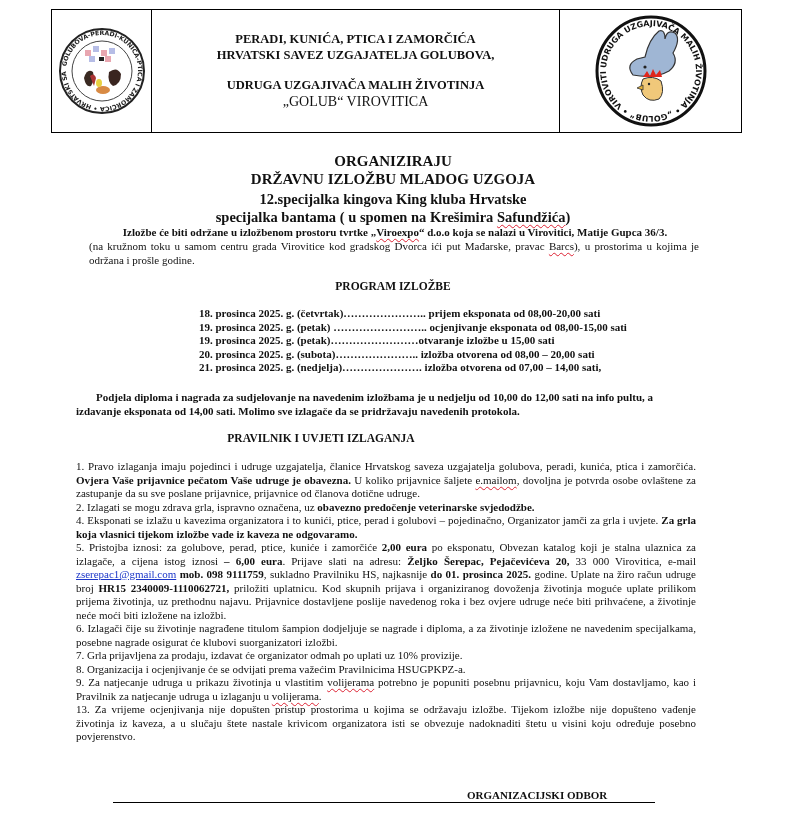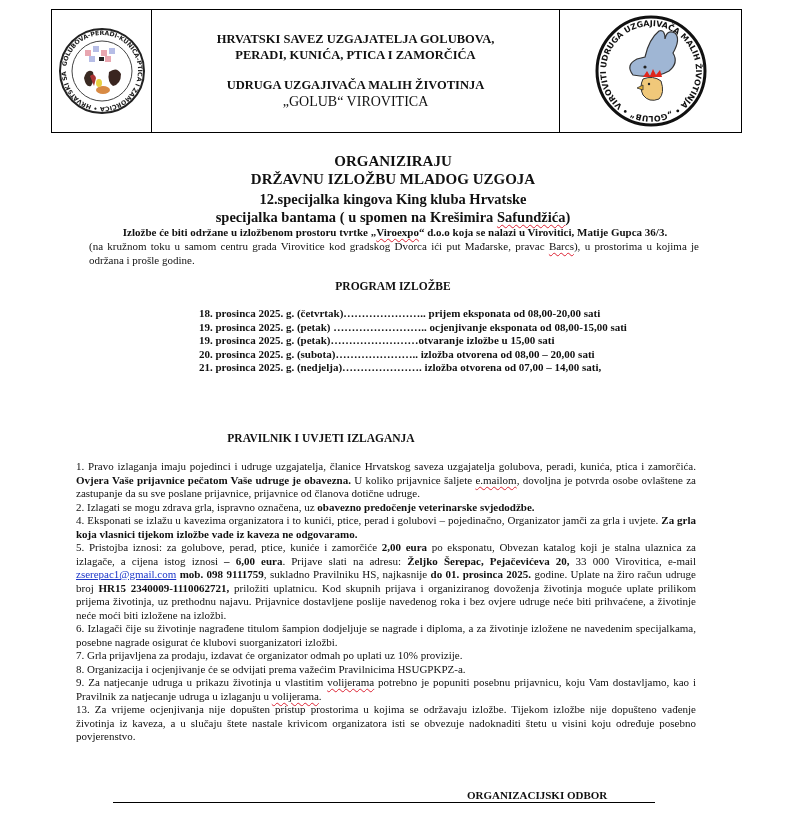--- a/index.html
+++ b/index.html
@@ -64,22 +64,22 @@
       <rect x="48" y="30" width="6" height="6" fill="#e8a6b0"></rect>
       <rect x="42" y="31" width="5" height="4" fill="#222"></rect>
       <path d="M27,52 q3,-10 9,-6 q2,8 -2,14 q-5,2 -7,-8z" fill="#3a2a22"></path>
       <path d="M33,50 q4,-4 6,2 l-2,8z" fill="#a33"></path>
       <path d="M52,46 q8,-6 12,2 q0,10 -8,12 q-6,-4 -4,-14z" fill="#3a2520"></path>
       <ellipse cx="46" cy="64" rx="7" ry="4" fill="#d88a44"></ellipse>
       <ellipse cx="42" cy="57" rx="3" ry="4" fill="#e8d040"></ellipse>
     </svg>
   </div>
   <div class="cell c2">
+    <div class="t1">PERADI, KUNIĆA, PTICA I ZAMORČIĆA</div>
     <div class="t1">HRVATSKI SAVEZ UZGAJATELJA GOLUBOVA,</div>
-    <div class="t1">PERADI, KUNIĆA, PTICA I ZAMORČIĆA</div>
     <div class="t2">UDRUGA UZGAJIVAČA MALIH ŽIVOTINJA</div>
     <div class="t3">„GOLUB“ VIROVITICA</div>
   </div>
   <div class="cell c3 logo">
     <svg width="116" height="116" viewBox="0 0 116 116">
       <circle cx="58" cy="58" r="54" fill="#fff" stroke="#111" stroke-width="3"></circle>
       <path id="ringR" d="M58,58 m-45,0 a45,45 0 1,1 90,0 a45,45 0 1,1 -90,0" fill="none"></path>
       <text font-family="DejaVu Sans, sans-serif" font-size="8" font-weight="bold" fill="#111">
         <textPath href="#ringR" startOffset="1%">UDRUGA UZGAJIVAČA MALIH ŽIVOTINJA • „GOLUB“ • VIROVITICA •</textPath>
       </text>
@@ -103,21 +103,21 @@
 
 <div class="prog-title">PROGRAM IZLOŽBE</div>
 <div class="prog">
   <div class="row"><span>18. prosinca 2025. g. (četvrtak)………………….. </span><span>prijem eksponata od 08,00-20,00 sati</span></div>
   <div class="row"><span>19. prosinca 2025. g. (petak) …………………….. </span><span>ocjenjivanje eksponata od 08,00-15,00  sati</span></div>
   <div class="row"><span> 19. prosinca 2025. g. (petak)……………………</span><span>otvaranje izložbe u 15,00 sati</span></div>
   <div class="row"><span>20. prosinca 2025. g. (subota)………………….. </span><span>izložba otvorena od 08,00 – 20,00 sati</span></div>
   <div class="row"><span>21. prosinca 2025. g. (nedjelja)…………………. </span><span>izložba otvorena od 07,00 – 14,00 sati,</span></div>
 </div>
 
-<div class="podjela"><span style="padding-left:20px"></span></div>
+<div class="podjela"><span style="padding-left:20px"></span><span>Podjela diploma i nagrada za sudjelovanje na navedenim izložbama je u nedjelju od 10,00 do 12,00 sati na info pultu, a izdavanje eksponata od 14,00 sati. Molimo sve izlagače da se pridržavaju navedenih protokola.</span></div>
 
 <div class="rules-title">PRAVILNIK I UVJETI IZLAGANJA</div>
 <div class="rules">
   <div class="rule"><span>1. Pravo izlaganja imaju  pojedinci i udruge uzgajatelja, članice Hrvatskog saveza uzgajatelja golubova, peradi, kunića, ptica  i zamorčića. </span><span class="b">Ovjera Vaše prijavnice pečatom Vaše udruge je obavezna.</span><span> U koliko prijavnice šaljete </span><span class="sq">e.mailom</span><span>, dovoljna je potvrda osobe ovlaštene za zastupanje da su sve poslane prijavnice, prijavnice od članova dotične  udruge.</span></div>
   <div class="rule"><span>2. Izlagati se mogu zdrava grla, ispravno označena, uz </span><span class="b">obavezno predočenje veterinarske svjedodžbe.</span></div>
   <div class="rule"><span>4. Eksponati se izlažu u kavezima organizatora i to kunići, ptice, perad i golubovi – pojedinačno, Organizator jamči za grla i uvjete. </span><span class="b">Za grla koja vlasnici tijekom izložbe vade iz kaveza ne odgovaramo.</span></div>
   <div class="rule"><span>5. Pristojba iznosi: za golubove, perad, ptice, kuniće i zamorčiće  </span><span class="b">2,00 eura</span><span> po eksponatu, Obvezan katalog koji je stalna ulaznica za   izlagače, a cijena istog iznosi </span><span class="b">– 6,00 eura</span><span>. Prijave slati na adresu: </span><span class="b">Željko Šerepac, Pejačevićeva 20,</span><span> 33 000 Virovitica, e-mail </span><a class="link">zserepac1@gmail.com</a><span class="b"> mob. 098 9111759</span><span>, sukladno Pravilniku HS, najkasnije </span><span class="b">do 01. prosinca 2025.</span><span> godine. Uplate na žiro račun udruge broj </span><span class="b">HR15 2340009-1110062721,</span><span> priložiti uplatnicu. Kod skupnih prijava i organiziranog dovoženja životinja moguće uplate prilikom prijema životinja, uz prethodnu najavu. Prijavnice dostavljene poslije navedenog roka i bez ovjere udruge neće biti prihvaćene, a životinje neće moći biti izložene na izložbi.</span></div>
   <div class="rule">6. Izlagači čije su životinje nagrađene titulom  šampion dodjeljuje se nagrade i diploma, a za životinje izložene ne navedenim specijalkama, posebne nagrade osigurat će klubovi suorganizatori izložbi.</div>
   <div class="rule">7. Grla prijavljena za prodaju, izdavat će organizator odmah po uplati uz 10% provizije.</div>
   <div class="rule">8. Organizacija i ocjenjivanje će se odvijati prema važećim Pravilnicima HSUGPKPZ-a.</div>

